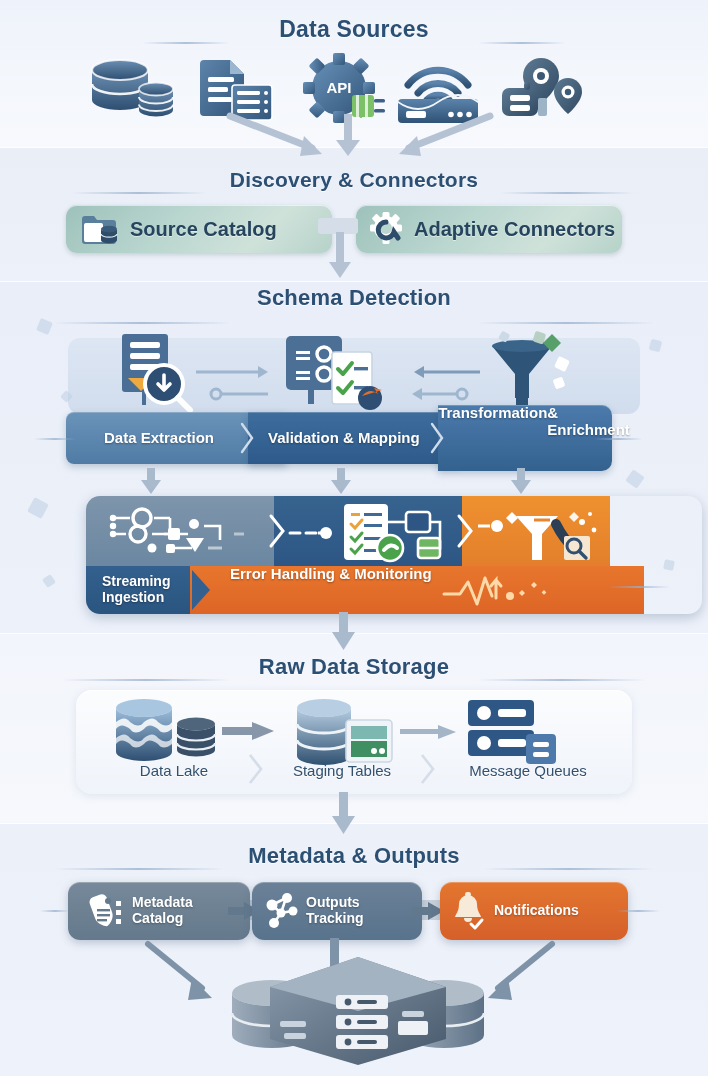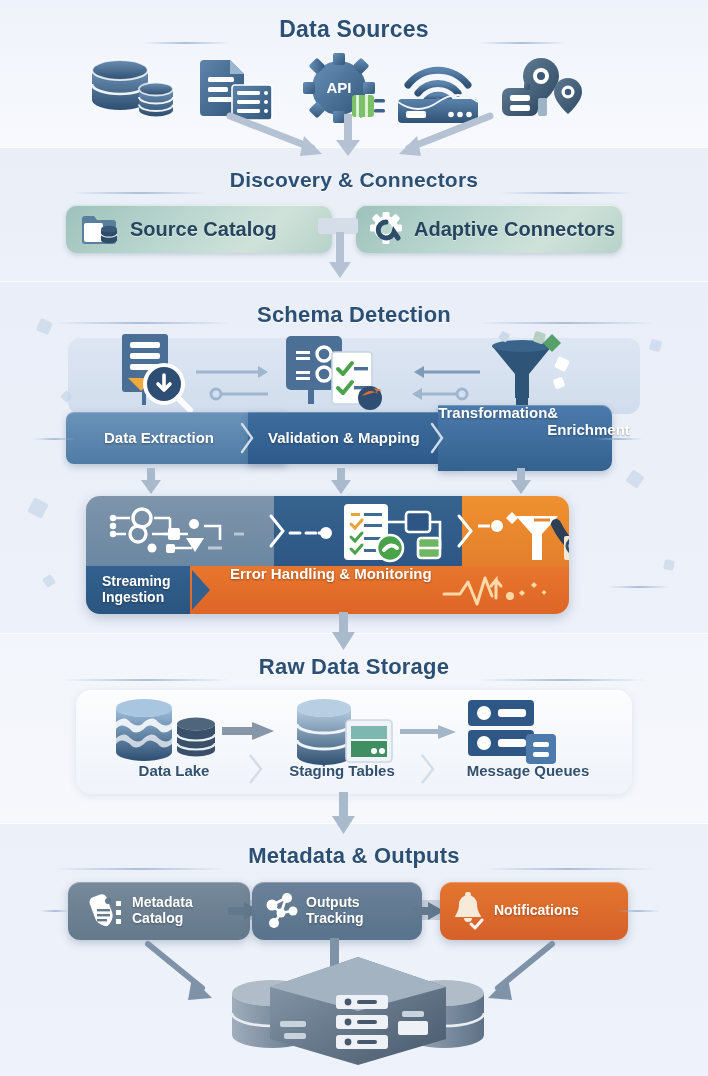--- a/index.html
+++ b/index.html
@@ -51,21 +51,21 @@
     position:absolute;display:flex;align-items:center;justify-content:center;
     box-shadow:0 3px 7px rgba(40,70,105,.25), inset 0 1px 0 rgba(255,255,255,.22);
   }
 
   
   .store-card{
     position:absolute;border-radius:16px;
     background:linear-gradient(180deg,rgba(255,255,255,.72) 0%,rgba(238,243,250,.85) 100%);
     box-shadow:0 2px 8px rgba(120,145,180,.18), inset 0 1px 0 rgba(255,255,255,.9);
   }
-  .store-lbl{position:absolute;text-align:center;color:#33506e;font-weight:bold;font-size:15px;
+  .store-lbl{position:absolute;text-align:center;color:#33506e;font-weight:normal;font-size:15px;
     text-shadow:0 1px 0 rgba(255,255,255,.9);white-space:nowrap;}
 
   
   .mcard{position:absolute;border-radius:12px;display:flex;align-items:center;
     box-shadow:0 3px 8px rgba(70,95,130,.3), inset 0 1px 0 rgba(255,255,255,.25);}
   .mcard .t{color:#fff;font-weight:bold;font-size:14px;line-height:1.12;text-shadow:0 1px 2px rgba(0,0,0,.3);}
 
   .speck{position:absolute;border-radius:2px;background:rgba(170,192,218,.38);}
   svg{display:block;overflow:visible;}
 </style>
@@ -274,21 +274,21 @@
   </div>
 
   <div style="position:absolute;left:318px;top:218px;width:40px;height:16px;background:#d4dde8;border-radius:3px"></div>
   <div class="arrow-down" style="left:326px;top:232px">
     <svg width="28" height="48" viewBox="0 0 28 48">
       <rect x="10" y="0" width="8" height="34" fill="#b4c2d3"></rect>
       <path d="M3 30 L14 46 L25 30 Z" fill="#b4c2d3"></path>
     </svg>
   </div>
 
-  <div class="sec-head" style="top:302px;font-size:22px">Schema Detection</div>
+  <div class="sec-head" style="top:285px;font-size:22px">Schema Detection</div>
   <div class="rule" style="left:54px;top:322px;width:176px"></div>
   <div class="rule" style="left:478px;top:322px;width:176px"></div>
 
   <div style="position:absolute;left:68px;top:338px;width:572px;height:76px;border-radius:12px;background:linear-gradient(180deg,rgba(206,219,236,.45),rgba(188,206,228,.55))"></div>
 
   <div style="position:absolute;left:106px;top:334px">
     <svg width="92" height="76" viewBox="0 0 92 76">
       <rect x="16" y="0" width="46" height="58" rx="3" fill="#4a6e95"></rect>
       <rect x="24" y="8" width="30" height="6" rx="2" fill="#ffffff"></rect>
       <rect x="24" y="19" width="30" height="6" rx="2" fill="#ffffff"></rect>
@@ -389,21 +389,21 @@
         <path d="M1 12 L11 26 L21 12 Z" fill="#a9bacd"></path>
       </svg>
   </div>
   <div class="arrow-down" style="left:510px;top:468px">
     <svg width="22" height="30" viewBox="0 0 22 30">
         <rect x="7" y="0" width="8" height="16" fill="#a9bacd"></rect>
         <path d="M1 12 L11 26 L21 12 Z" fill="#a9bacd"></path>
       </svg>
   </div>
 
-  <div style="position:absolute;left:86px;top:496px;width:483px;height:118px;border-radius:14px;overflow:hidden;box-shadow:0 4px 12px rgba(60,85,120,.28)">
+  <div style="position:absolute;left:86px;top:496px;width:616px;height:118px;border-radius:14px;overflow:hidden;box-shadow:0 4px 12px rgba(60,85,120,.28)">
 
     <div style="position:absolute;left:0;top:0;width:188px;height:70px;background:linear-gradient(180deg,#7e95ab,#6b87a1)"></div>
     <div style="position:absolute;left:188px;top:0;width:188px;height:70px;background:linear-gradient(180deg,#37638f,#2d5684)"></div>
     <div style="position:absolute;left:376px;top:0;width:148px;height:70px;background:linear-gradient(180deg,#ef912f,#e37f2c)"></div>
 
     <div style="position:absolute;left:0;top:70px;width:110px;height:48px;background:linear-gradient(180deg,#33608e,#2a5580);display:flex;flex-direction:column;justify-content:center;padding-left:16px">
       <span class="label" style="font-size:14px">Streaming</span>
       <span class="label" style="font-size:14px">Ingestion</span>
     </div>
     <div style="position:absolute;left:104px;top:70px;width:414px;height:48px;background:linear-gradient(180deg,#e8762d,#dd6526);display:flex;padding-left:40px">

